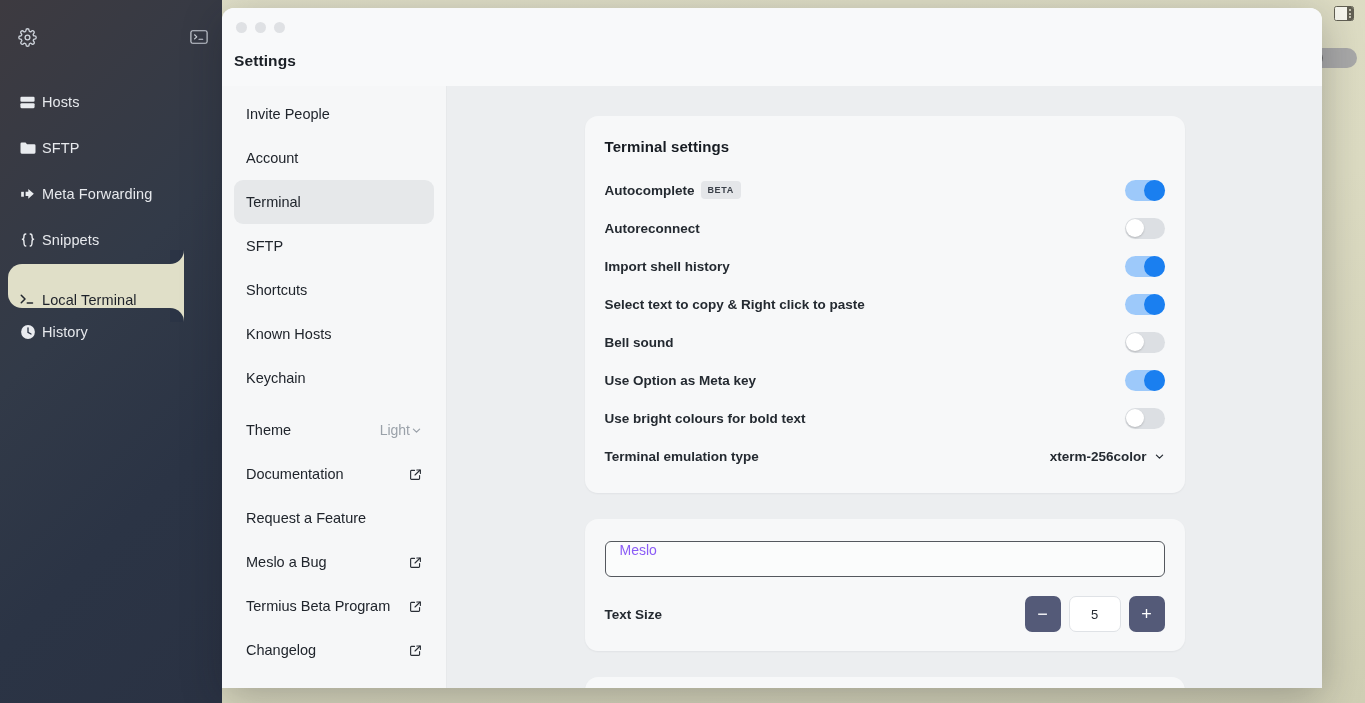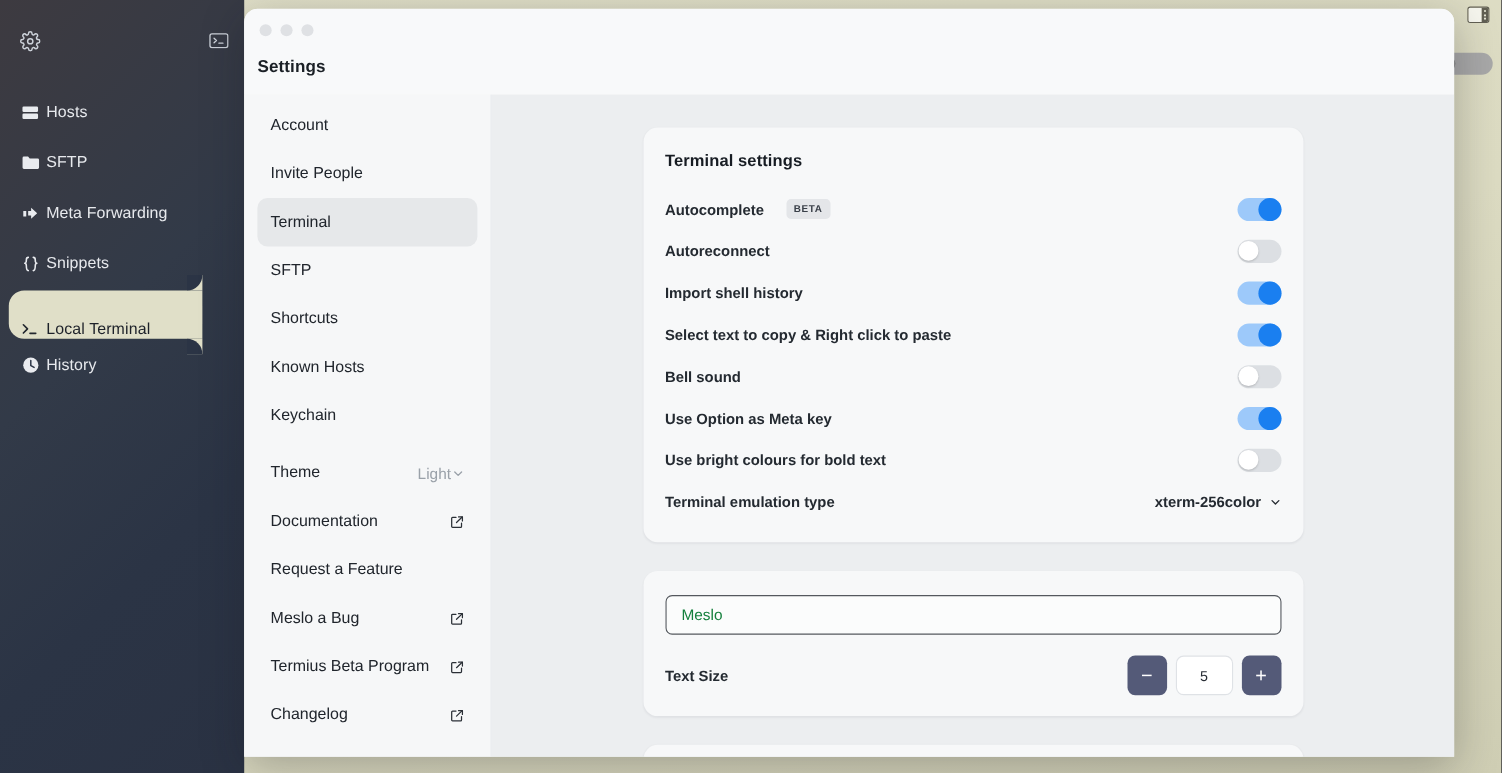--- a/index.html
+++ b/index.html
@@ -167,21 +167,21 @@
   .card-title {
     font-size: 15px; font-weight: 700; color: #171c23;
     margin-bottom: 16px; letter-spacing: .1px;
   }
   .row {
     display: flex; align-items: center; justify-content: space-between;
     min-height: 38px;
   }
   .row-label {
     font-size: 13.5px; color: #242a31; font-weight: 600;
-    display: flex; align-items: center; gap: 20px;
+    display: flex; align-items: center; gap: 6px;
   }
   .badge {
     background: #e4e6e9; color: #3a4049;
     font-size: 9px; font-weight: 700; letter-spacing: .6px;
     padding: 4px 7px; border-radius: 4px;
   }
   .toggle {
     width: 40px; height: 21px; border-radius: 11px;
     position: relative; flex: 0 0 40px;
     background: #dcdfe3;
@@ -197,23 +197,23 @@
   .select-val {
     display: flex; align-items: center; gap: 7px;
     font-size: 13.5px; color: #242a31; font-weight: 600; text-align: right;
   }
   .chev { width: 11px; height: 11px; color: #242a31; display: block; }
 
   .font-input {
     width: 100%; height: 36px;
     border: 1px solid #54585e; border-radius: 6px;
     background: #fbfcfc;
-    display: flex; align-items: center;
+    display: flex; 
     padding: 0 14px;
-    font-size: 14px; color: #15803d;
+    font-size: 14px; color: #8b5cf6;
     margin-bottom: 18px;
   }
   .stepper { display: flex; align-items: center; gap: 8px; }
   .step-btn {
     width: 36px; height: 36px; border-radius: 7px;
     background: #545a78; color: #fff;
     display: flex; align-items: center; justify-content: center;
     font-size: 18px; line-height: 1;
   }
   .step-val {
@@ -333,24 +333,24 @@
         <span></span>
       </div>
       <div id="win-title">Settings</div>
     </div>
 
     <div id="modal-body">
 
       <div id="snav">
 
         <div class="snav-item">
+          <span>Invite People</span>
+        </div>
+        <div class="snav-item">
           <span>Account</span>
-        </div>
-        <div class="snav-item">
-          <span>Invite People</span>
         </div>
         <div class="snav-item sel">
           <span>Terminal</span>
         </div>
         <div class="snav-item">
           <span>SFTP</span>
         </div>
         <div class="snav-item">
           <span>Shortcuts</span>
         </div>

